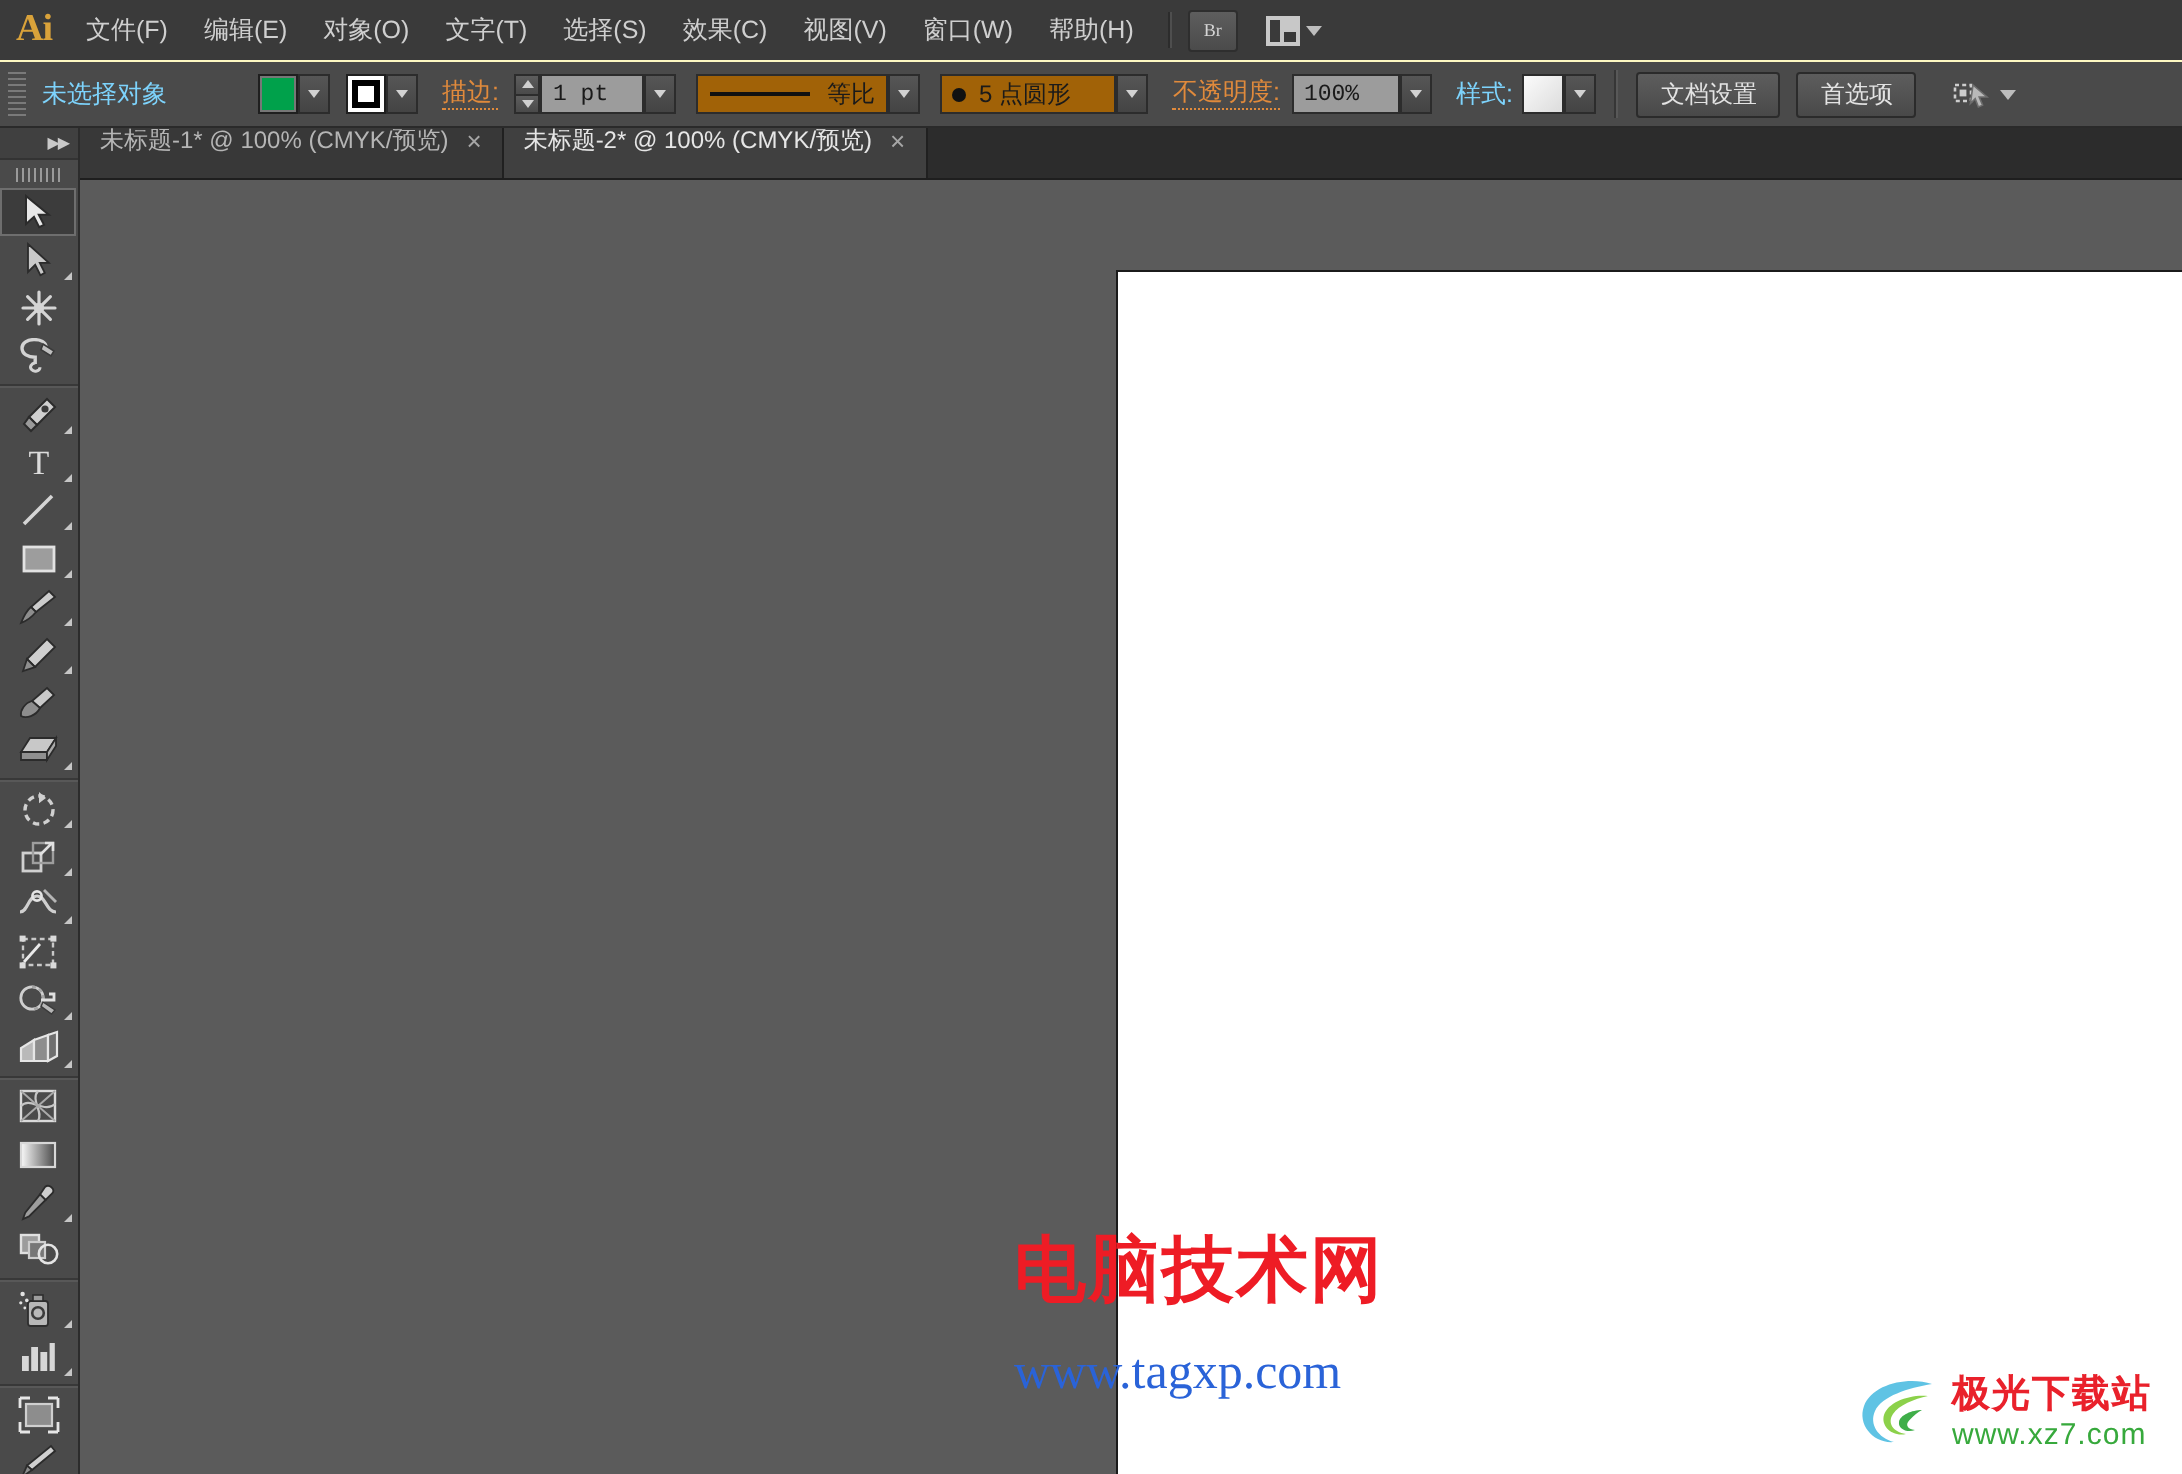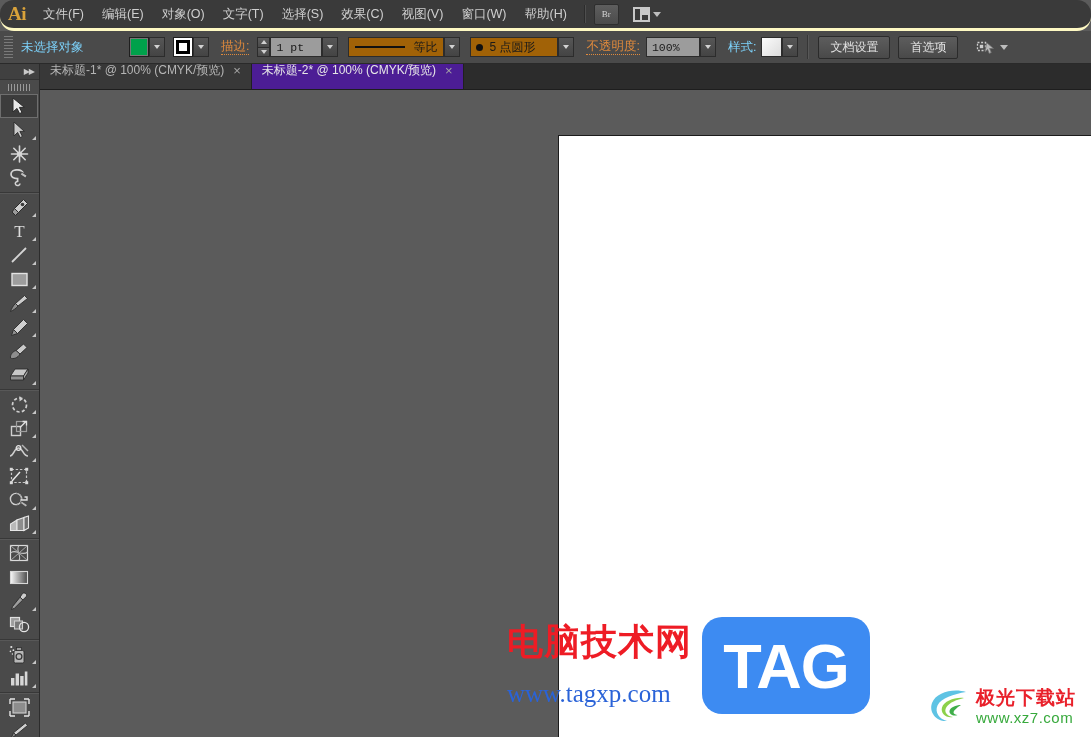--- a/index.html
+++ b/index.html
@@ -20,25 +20,24 @@
     height: 737px;
     background: #5b5b5b;
   }
 
   
   .menubar {
     position: absolute;
     left: 0; top: 0;
     width: 1091px; height: 31px;
     background: #3a3a3a;
-    border-bottom: 3px solid #fef9c3;
-    box-sizing: border-box;
-    display: flex;
-    align-items: center;
-    border-radius: 14px;
+    border-bottom: 1px solid #fef9c3;
+    box-sizing: border-box;
+    display: flex;
+    align-items: center;
   }
   .ai-logo {
     width: 34px;
     height: 31px;
     display: flex;
     align-items: center;
     justify-content: center;
     font-family: "Liberation Serif", serif;
     font-size: 19px;
     font-weight: bold;
@@ -276,21 +275,21 @@
     gap: 7px;
     padding: 0 8px 12px 10px;
     font-size: 12px;
     color: #b5b5b5;
     background: #383838;
     border-right: 1px solid #202020;
     cursor: default;
     white-space: nowrap;
   }
   .doc-tab.active {
-    background: #4c1d95;
+    background: #404040;
     color: #e6e6e6;
   }
   .tab-close {
     font-size: 13px;
     color: #a6a6a6;
     line-height: 1;
     padding: 0 2px;
     cursor: default;
   }
 
@@ -811,21 +810,20 @@
 
   <div class="canvas-area">
     <div class="artboard"></div>
   </div>
 
   <div class="wm-tag">
     <div class="wm-text-block">
       <div class="wm-cn">电脑技术网</div>
       <div class="wm-url">www.tagxp.com</div>
     </div>
-    <div class="wm-badge">TAG</div>
   </div>
 
   <div class="wm-xz">
     <div class="wm-xz-mark">
       <svg width="42" height="40" viewBox="0 0 42 40">
         <path d="M38 6 C26 2 8 6 4 17 C0.5 26.5 9 36 19 35 C11 33 6.5 26 9.5 19.5 C13 12 26 8 38 6 Z" fill="#5fc3e4"></path>
         <path d="M36 12 C27 11 16 15 14 21.5 C12.3 27 18 32.5 25 31 C18.5 30 15.5 25.5 18.5 21 C21.5 16.5 29 13.5 36 12 Z" fill="#8cd14a"></path>
         <path d="M33 19 C28 19 22 21.5 21.5 25 C21 28.4 25.5 30.6 29.5 29 C25.5 28.6 24.5 26.2 26.8 24 C29 21.8 31 20 33 19 Z" fill="#3fae49"></path>
       </svg>
     </div>

